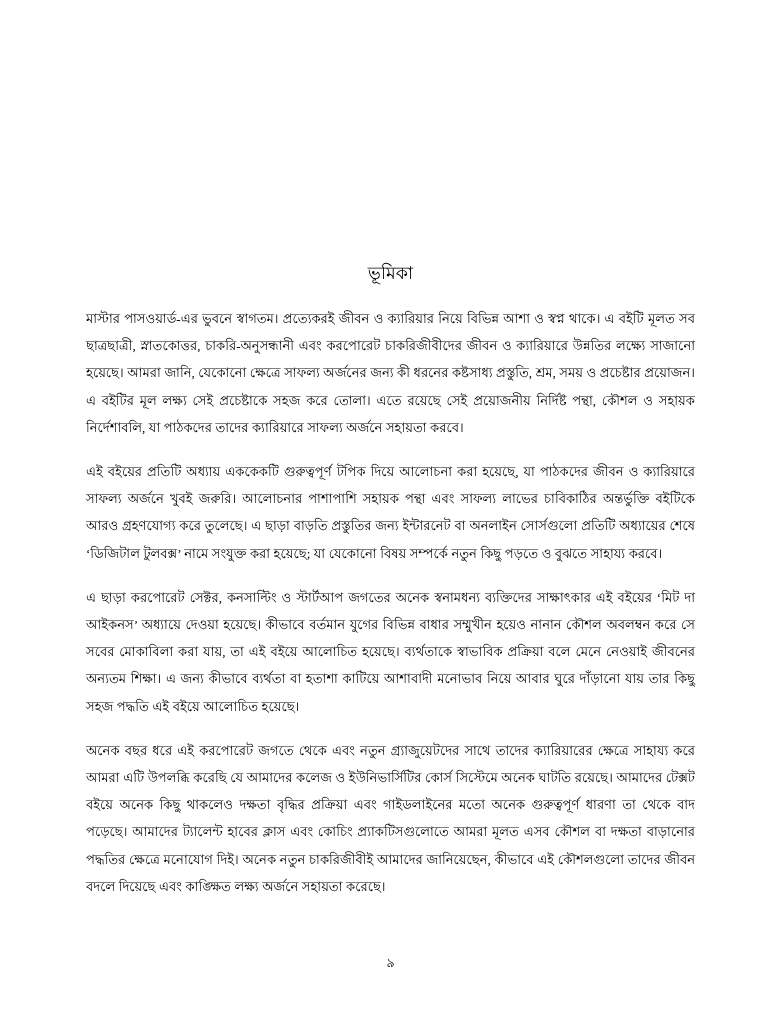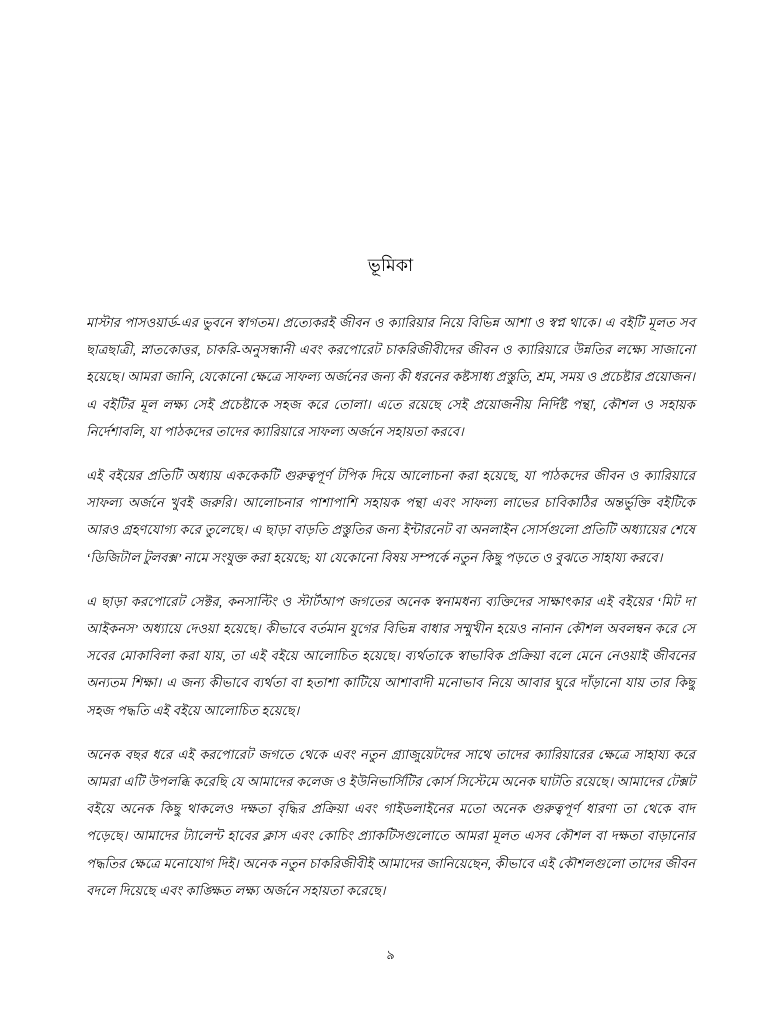--- a/index.html
+++ b/index.html
@@ -20,21 +20,21 @@
     height: 1024px;
     margin: 0 auto;
     background: #ffffff;
     overflow: hidden;
     box-sizing: border-box;
   }
 
   .content-frame {
     position: absolute;
     left: 86px;
-    top: 8px;
+    top: 16px;
     width: 609px;   
     height: 769px;
   }
 
   .page-title {
     position: absolute;
     left: 0;
     top: 232px;
     width: 609px;
     text-align: center;
@@ -45,28 +45,27 @@
   }
 
   .body-block {
     position: absolute;
     left: 0;
     top: 289px;
     width: 609px;
   }
 
   .para {
-    margin: 12px 0 17px 0;
+    margin: 0 0 17px 0;
     font-size: 13.1px;
     line-height: 27.2px;
     text-align: justify;
     text-justify: inter-word;
     word-spacing: 0.02em;
     hyphens: none;
-    font-style: italic;
   }
 
   .para:last-child {
     margin-bottom: 0;
   }
 
   .page-number {
     position: absolute;
     left: 0;
     top: 938px;

